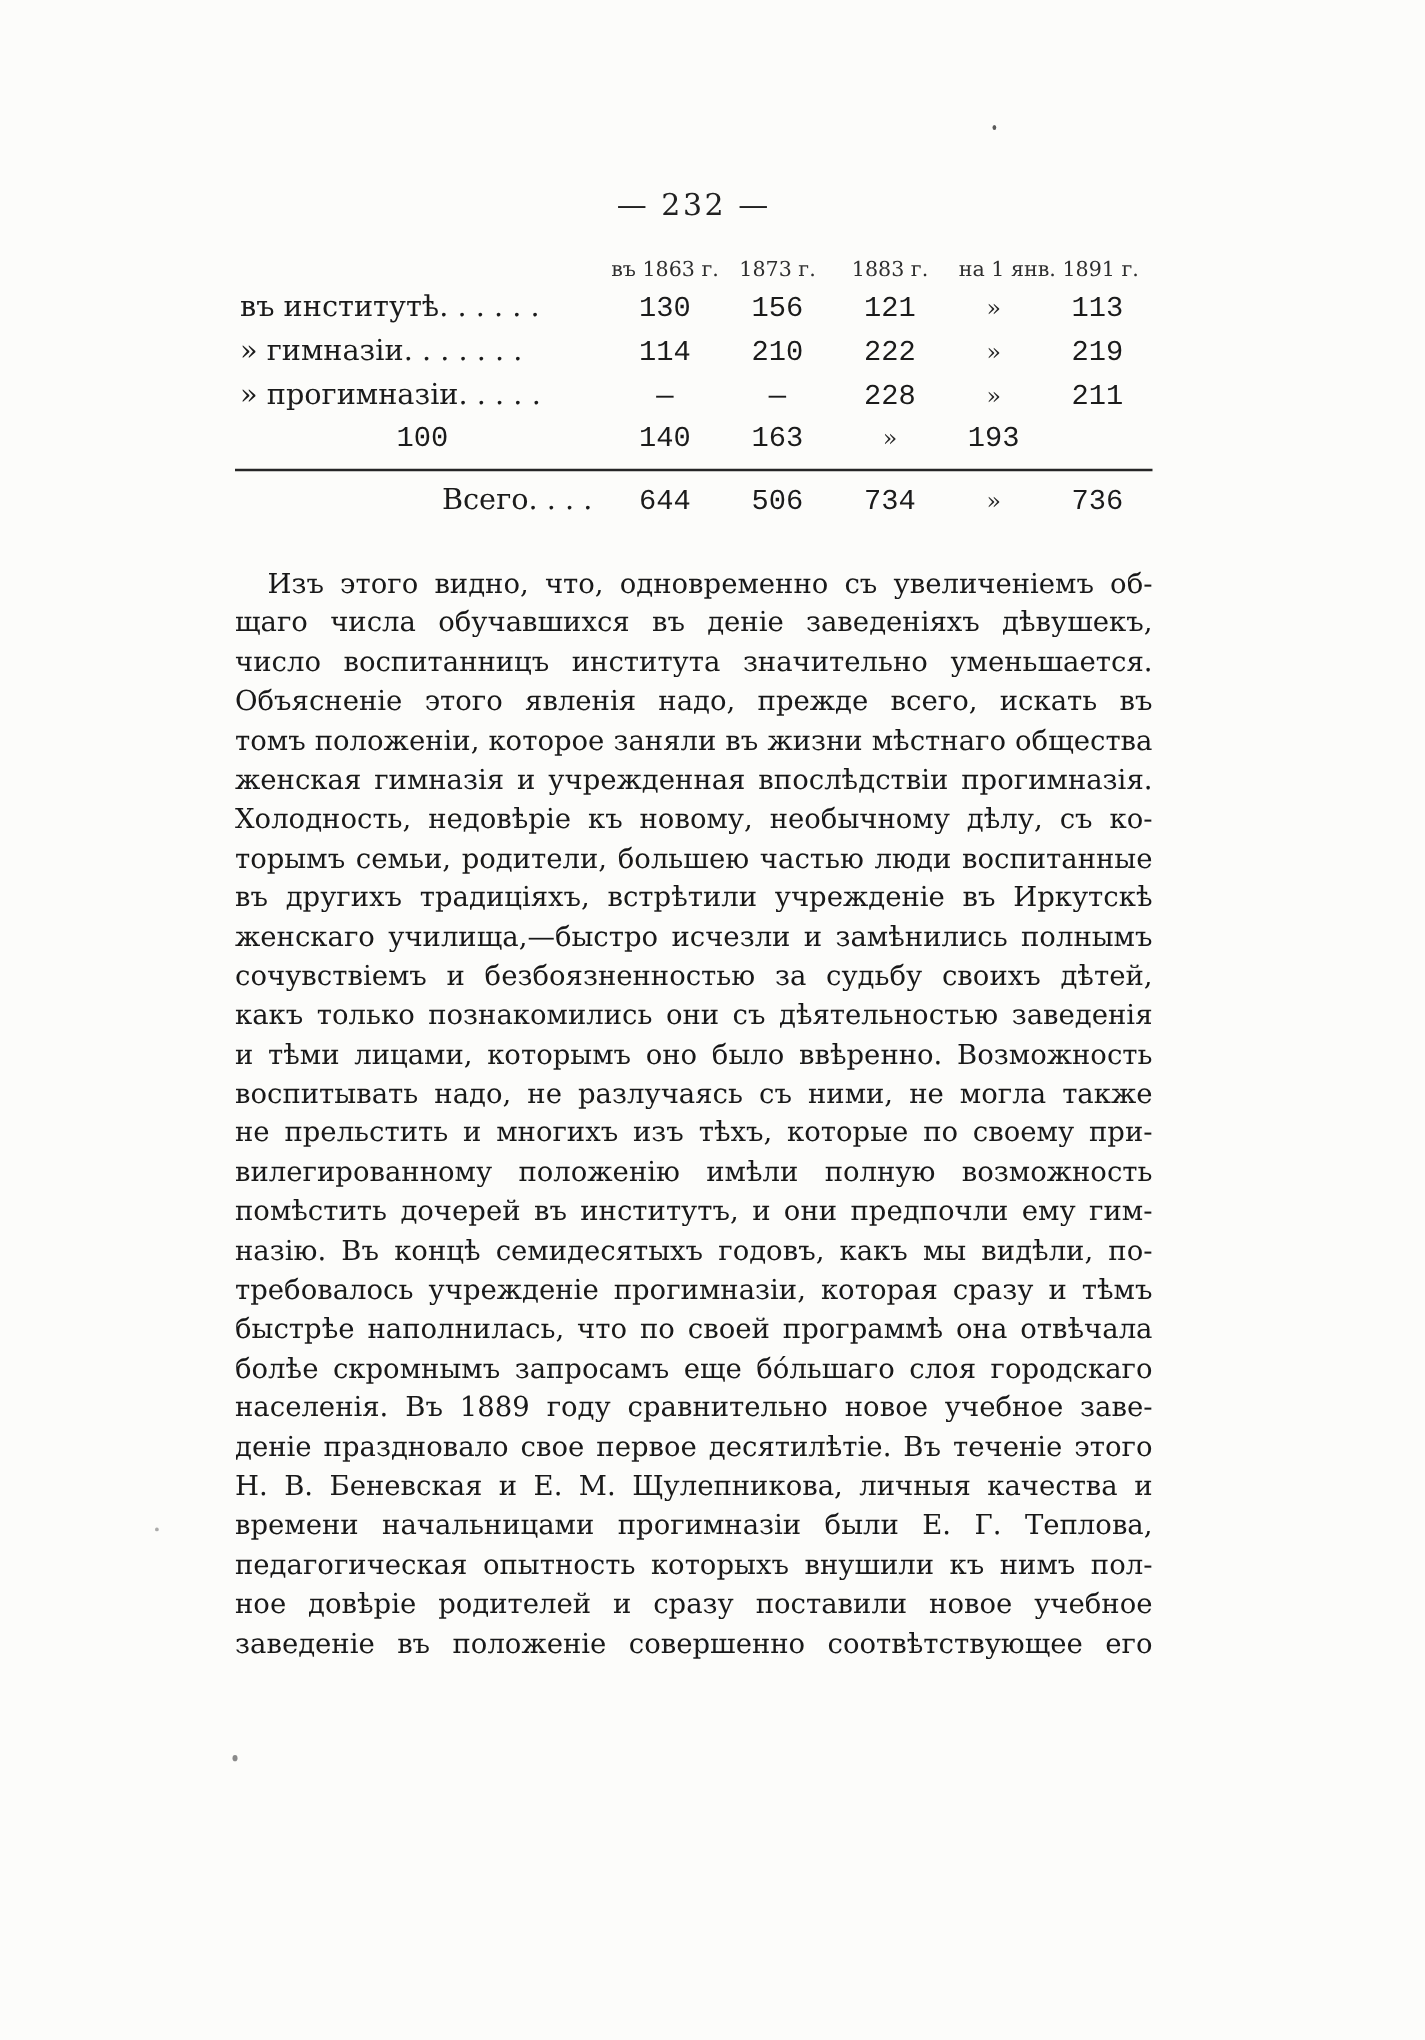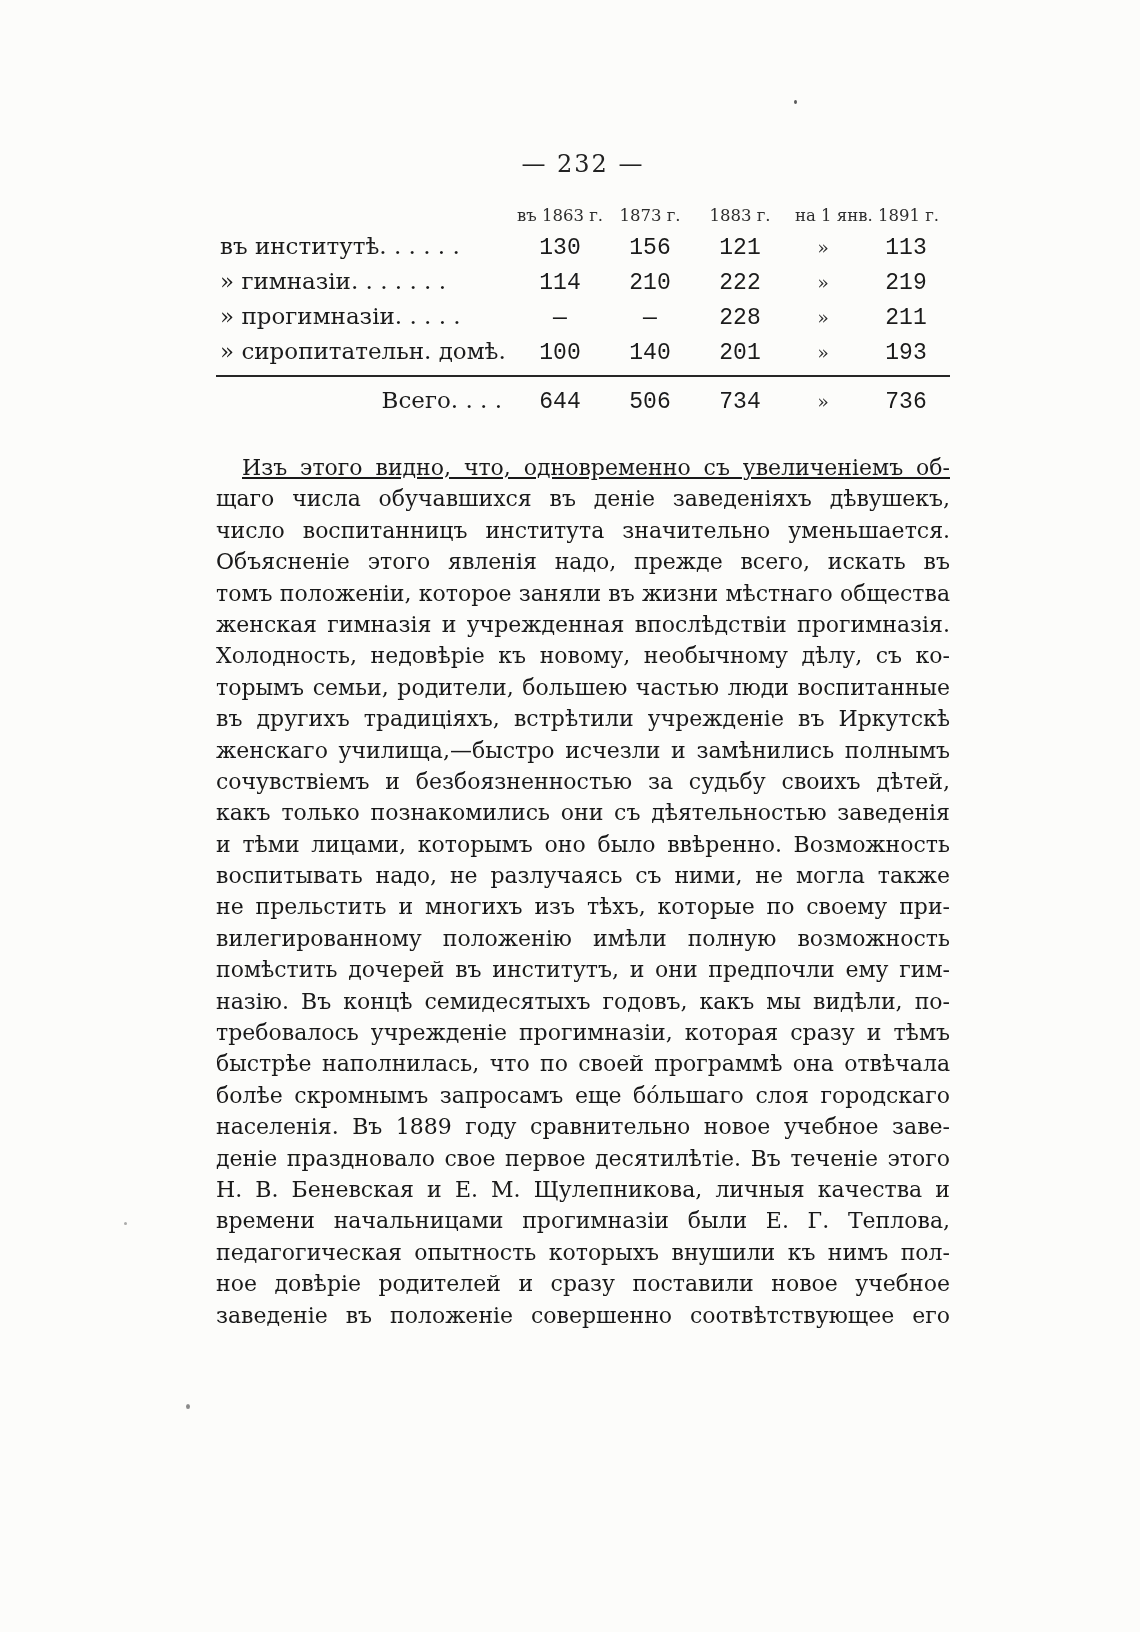--- a/index.html
+++ b/index.html
@@ -10,21 +10,21 @@
     width: 1140px;
     height: 1632px;
     background: #fcfcfa;
     color: #1b1b1b;
     font-family: "DejaVu Serif", "Liberation Serif", serif;
     position: relative;
     overflow: hidden;
   }
   .content {
     position: absolute;
-    left: 216px;
+    left: 188px;
     top: 0;
     width: 734px;
     padding-top: 150px;
   }
   .page-number {
     text-align: center;
     font-size: 24px;
     letter-spacing: 2px;
     color: #222;
     margin-bottom: 24px;
@@ -79,21 +79,20 @@
   .line {
     line-height: 31.4px;
     height: 31.4px;
     text-align: justify;
     text-align-last: justify;
     white-space: normal;
     overflow: hidden;
   }
   .line.first {
     text-indent: 26px;
-    text-decoration: underline;
   }
   
   .speck {
     position: absolute;
     background: #5a5a5a;
     border-radius: 50%;
   }
   .speck.s1 { left: 794px; top: 100px; width: 3px; height: 4px; }
   .speck.s2 { left: 186px; top: 1404px; width: 4px; height: 5px; opacity: .7; }
   .speck.s3 { left: 124px; top: 1222px; width: 3px; height: 3px; opacity: .5; }
@@ -140,24 +139,23 @@
     <div class="trow">
       <div class="label">» прогимназіи. . . . .</div>
       <div class="num">—</div>
       <div class="num">—</div>
       <div class="num">228</div>
       <div class="ditto">»</div>
       <div class="num">211</div>
     </div>
 
     <div class="trow">
-      <div class="label">» сиропитательн. домѣ.</div>
       <div class="num">100</div>
       <div class="num">140</div>
-      <div class="num">201</div>
+      <div class="num">163</div>
       <div class="ditto">»</div>
       <div class="num">193</div>
     </div>
 
     <hr class="total-rule">
 
     <div class="trow total">
       <div class="label">Всего. . . .</div>
       <div class="num">644</div>
       <div class="num">506</div>

